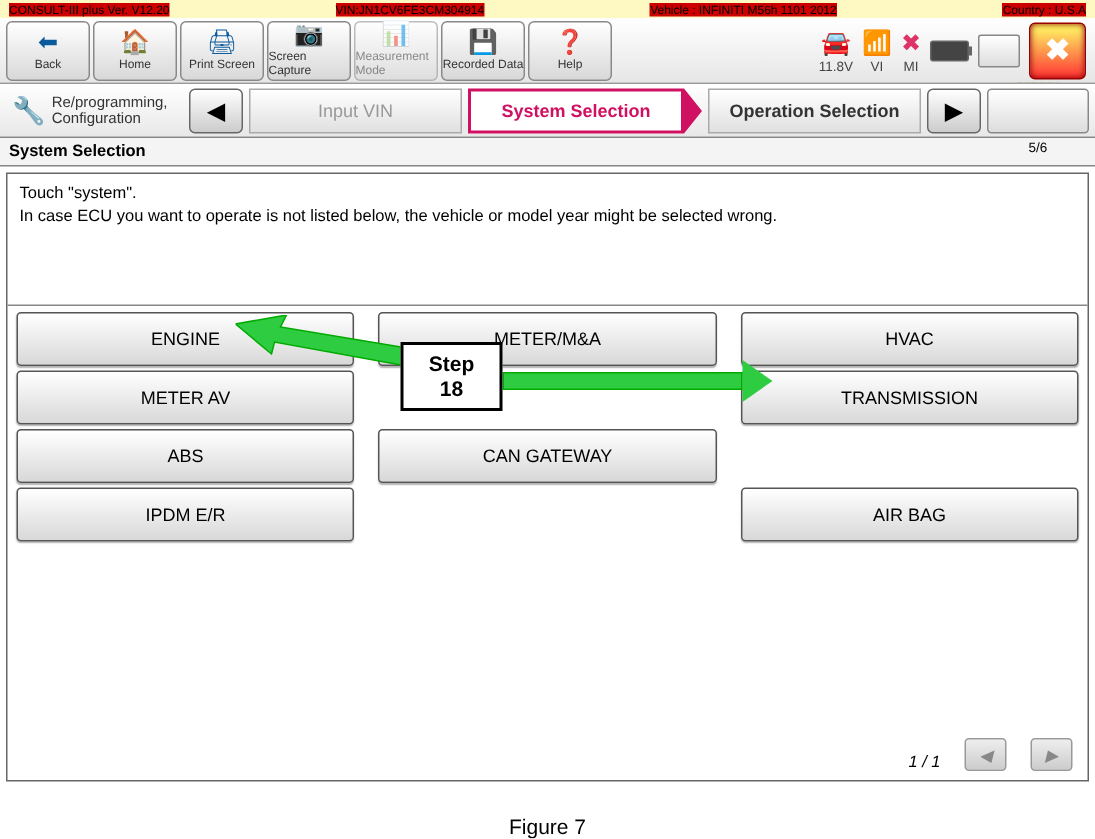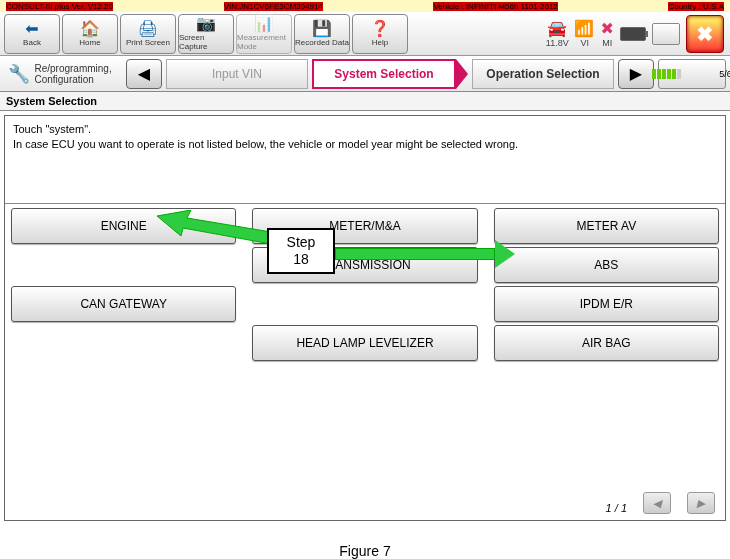--- a/index.html
+++ b/index.html
@@ -27,40 +27,40 @@
   
   .crumb-bar { height: 36px; background: linear-gradient(#fff,#e8e8e8); border-bottom: 1px solid #888; display:flex; align-items:center; padding: 2px 4px; gap:4px; }
   .crumb-start { display:flex; align-items:center; gap:4px; font-size:10px; color:#333; width:118px; padding-left:4px;}
   .crumb-start .ico { font-size:18px; color:#0a5a9c;}
   .nav-arrow { width:36px; height:30px; background:linear-gradient(#fff,#ccc); border:1px solid #666; border-radius:4px; display:flex; align-items:center; justify-content:center; font-size:16px; cursor:pointer;}
   .crumb-step { flex:1; height:30px; border:1px solid #aaa; display:flex; align-items:center; justify-content:center; font-size:12px; background:linear-gradient(#fff,#e0e0e0); color:#666; position:relative;}
   .crumb-step.active { border:2px solid #d01060; color:#d01060; font-weight:bold; background:#fff;}
   .crumb-step.done { color:#999;}
   .crumb-step.next { color:#333;font-weight:bold; }
   .crumb-arrowhead { width:0; height:0; border-top:15px solid transparent; border-bottom:15px solid transparent; border-left:12px solid #d01060; margin-left:-4px;}
-  .progress-box { width:68px; height:30px; border:1px solid #888; border-radius:3px; display:flex; flex-direction:row; align-items:center; justify-content:center; font-size:9px; background:linear-gradient(#fff,#ddd); padding:1px;gap:38px;}
+  .progress-box { width:68px; height:30px; border:1px solid #888; border-radius:3px; display:flex; flex-direction:column; align-items:center; justify-content:center; font-size:9px; background:linear-gradient(#fff,#ddd); padding:1px;gap:38px;}
   .progress-bars { display:flex; gap:1px; }
   .progress-bars i { width:4px; height:10px; background:#6c0; display:block;}
   .progress-bars i.off { background:#ccc; }
 
   
   .section-title { padding: 3px 6px; font-size: 11px; font-weight: bold; border-bottom:1px solid #888; background:#f4f4f4;}
 
   
   .panel { border:1px solid #666; margin:4px; }
   .instruct { height: 88px; padding:6px 8px; font-size:11px; line-height:1.4; position:relative; border-bottom:1px solid #888;}
 
   
   .sys-area { padding:4px 6px; position:relative; height: 316px; }
   .sys-grid { display:grid; grid-template-columns: repeat(3, 1fr); grid-auto-rows: 36px; gap:3px 16px; }
   .sys-btn { background:linear-gradient(#fff,#d8d8d8); border:1px solid #555; border-radius:3px; display:flex; align-items:center; justify-content:center; font-size:12px; cursor:pointer; box-shadow: 0 1px 1px rgba(0,0,0,.3);}
   .sys-btn.empty { visibility:hidden; }
 
   
-  .callout-box { position:absolute; left:262px; top:24px; width:68px; height:46px; background:#fff; border:2px solid #000; display:flex; flex-direction:column; align-items:center; justify-content:center; font-size:14px; font-weight:normal; z-index:5; line-height:1.2;}
+  .callout-box { position:absolute; left:262px; top:24px; width:68px; height:46px; background:#fff; border:2px solid #000; display:flex; flex-direction:column; align-items:center; justify-content:center; font-size:14px; font-weight:bold; z-index:5; line-height:1.2;}
   
   .arrow-right { position:absolute; top:42px; left:330px; width:180px; height:16px; z-index:4; display:flex; align-items:center;}
   .arrow-right .shaft { flex:1; height:12px; background:#2ecc40; border:1px solid #0a0;}
   .arrow-right .head { width:0; height:0; border-top:14px solid transparent; border-bottom:14px solid transparent; border-left:20px solid #2ecc40;}
   .arrow-left { position:absolute; top:6px; left:152px; width:114px; height:34px; z-index:4; }
   .arrow-left svg { width:100%; height:100%; }
 
   
   .pager { position:absolute; right:10px; bottom:6px; display:flex; align-items:flex-end; gap:16px; font-size:11px;font-style:italic;}
   .pager .pg-btn { width:28px; height:22px; border:1px solid #999; background:linear-gradient(#eee,#ccc); border-radius:3px; display:flex; align-items:center; justify-content:center; color:#888; }
@@ -174,20 +174,23 @@
     </div>
 
     <div class="sys-area">
       <div class="sys-grid">
         <div class="sys-btn">
             <span>ENGINE</span>
           </div>
         <div class="sys-btn">
             <span>METER/M&amp;A</span>
           </div>
+        <div class="sys-btn">
+            <span>HVAC</span>
+          </div>
 
         <div class="sys-btn">
             <span>METER AV</span>
           </div>
         <div class="sys-btn empty"></div>
         <div class="sys-btn">
             <span>TRANSMISSION</span>
           </div>
 
         <div class="sys-btn">
@@ -196,23 +199,20 @@
         <div class="sys-btn">
             <span>CAN GATEWAY</span>
           </div>
         <div class="sys-btn empty"></div>
 
         <div class="sys-btn">
             <span>IPDM E/R</span>
           </div>
         <div class="sys-btn empty"></div>
 
-        <div class="sys-btn">
-            <span>HEAD LAMP LEVELIZER</span>
-          </div>
         <div class="sys-btn">
             <span>AIR BAG</span>
           </div>
         <div class="sys-btn empty"></div>
       </div>
 
       <div class="callout-box">
         <span>Step</span>
         <span>18</span>
       </div>

